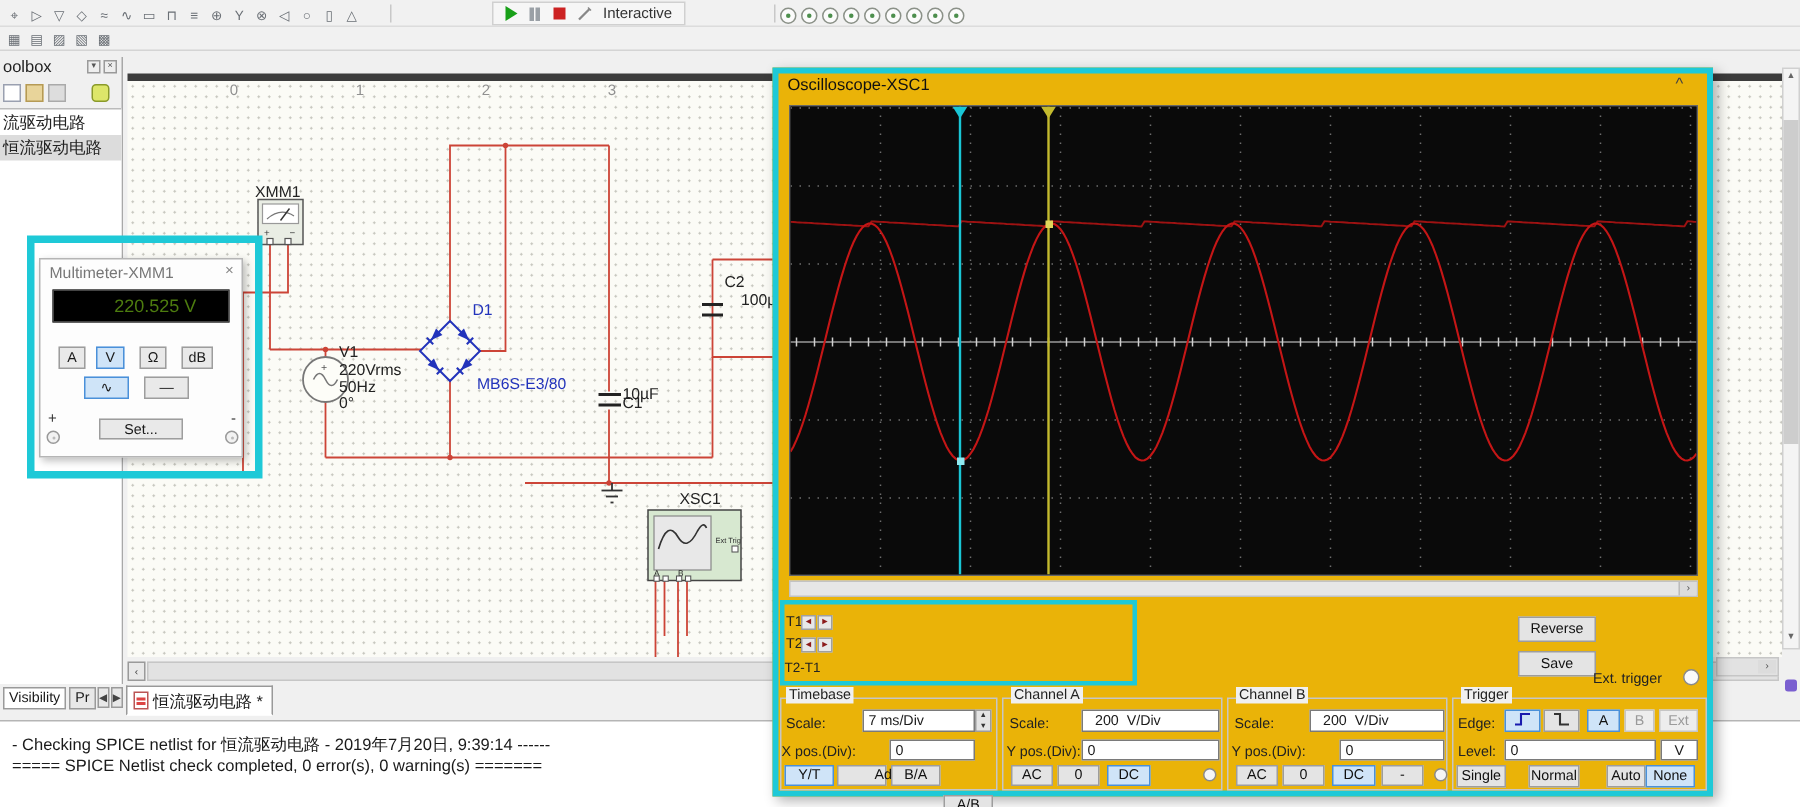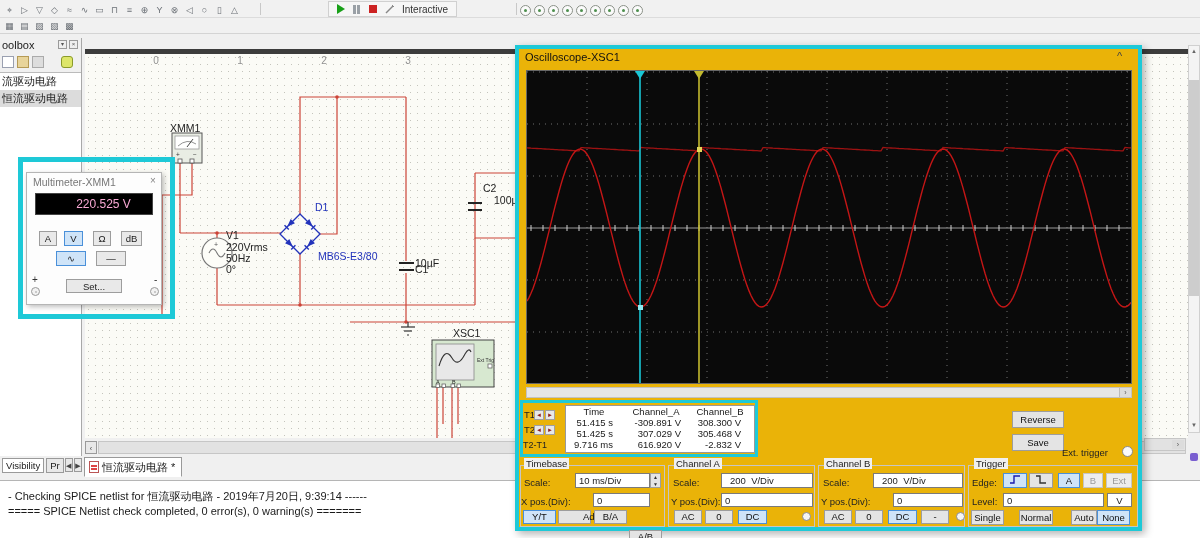--- a/index.html
+++ b/index.html
@@ -45,21 +45,21 @@
     background-size:7px 7px; }
   #ruler-numbers { left:114px; top:55px; width:360px; height:12px; display:flex; z-index:1; color:#909090; font-size:10px; }
   #ruler-numbers span { width:84px; text-align:center; }
   #circuit-svg { left:0; top:0; width:1200px; height:538px; z-index:1; pointer-events:none; }
   .clabel { position:absolute; z-index:2; font-size:10.5px; color:#222; white-space:pre; line-height:11px; }
   .clabel.blue { color:#2233bb; }
   
   #mm-window { left:26px; top:172px; width:136px; height:133px; background:#fdfdfd; border:1px solid #b5b5b5; box-shadow:2px 2px 5px rgba(0,0,0,.25); z-index:5; }
   #mm-title { left:6px; top:3px; font-size:10.5px; color:#777; }
   #mm-close { left:123px; top:2px; font-size:10px; color:#888; }
-  #mm-display { left:8px; top:20px; width:118px; height:22px; background:#000; border:1px solid #444; color:#f9a8d4; font-size:12px; text-align:center; line-height:20px;padding-left:19px; }
+  #mm-display { left:8px; top:20px; width:118px; height:22px; background:#000; border:1px solid #444; color:#4d7c0f; font-size:12px; text-align:center; line-height:20px;padding-left:19px; }
   .mmbtn { position:absolute; height:15px; border:1px solid #9d9d9d; background:#e9e9e9; font-size:9.5px; text-align:center; line-height:13px; }
   .mmbtn.active { background:#cfe4f8; border-color:#4a90d9; }
   #mm-plus { left:5px; top:101px; font-size:10px; color:#333; }
   #mm-minus { left:127px; top:101px; font-size:10px; color:#333; }
   .mm-term { position:absolute; width:9px; height:9px; border:1px solid #999; border-radius:50%; background:#f2f2f2; }
   .mm-term::after { content:""; position:absolute; left:2.5px; top:2.5px; width:2px; height:2px; border-radius:50%; background:#bbb; }
   #mm-anno { left:18px; top:157px; width:157px; height:162px; border:5px solid #1ec9d7; z-index:6; pointer-events:none; }
   
   #scope { left:515px; top:45px; width:627px; height:486px; border:4px solid #1ec9d7; background:#eab308; box-shadow:3px 3px 8px rgba(0,0,0,.3); z-index:7; }
   #scope-title { left:6px; top:2px; font-size:11px; color:#111; }
@@ -416,45 +416,31 @@
     <div class="sbtn">›</div>
   </div>
 
   <span class="ro-lab" style="left:5px;top:360px;text-align:right;">T1</span>
   <div class="cur-arr" style="left:15px;top:361px;">◄</div>
   <div class="cur-arr" style="left:26px;top:361px;">►</div>
   <span class="ro-lab" style="left:5px;top:375px;">T2</span>
   <div class="cur-arr" style="left:15px;top:376px;">◄</div>
   <div class="cur-arr" style="left:26px;top:376px;">►</div>
   <span class="ro-lab" style="left:4px;top:391px;font-size:9px;">T2-T1</span>
-  <div class="abs" id="ro-table">
-      <div class="h">Time</div>
-      <div class="h">Channel_A</div>
-      <div class="h">Channel_B</div>
-      <div class="v">51.415 s</div>
-      <div class="v">-309.891 V</div>
-      <div class="v">308.300 V</div>
-      <div class="v">51.425 s</div>
-      <div class="v">307.029 V</div>
-      <div class="v">305.468 V</div>
-      <div class="v">9.716 ms</div>
-      <div class="v">616.920 V</div>
-      <div class="v">-2.832 V</div>
-    </div>
   <div class="abs" id="ro-anno"></div>
 
   <div class="btn" style="left:493px;top:362px;width:52px;height:17px;line-height:15px;">Reverse</div>
   <div class="btn" style="left:493px;top:385px;width:52px;height:17px;line-height:15px;">Save</div>
   <span class="ro-lab" style="left:543px;top:398px;">Ext. trigger</span>
   <div id="ext-circle"></div>
 
   <div class="grp" style="left:1px;width:145px;"></div>
   <span class="grplab" style="left:5px;">Timebase</span>
   <span class="flab" style="left:5px;top:428px;">Scale:</span>
-  <div class="tbx" style="left:56px;top:424px;width:75px;height:15px;">10 ms/Div</div>
+  <div class="tbx" style="left:56px;top:424px;width:75px;height:15px;">7 ms/Div</div>
   <div class="spin" style="left:131px;top:424px;">▲<br>▼</div>
   <span class="flab" style="left:2px;top:447px;">X pos.(Div):</span>
   <div class="tbx" style="left:74px;top:444px;width:57px;height:14px;">0</div>
   <div class="btn active" style="left:4px;top:461px;width:33px;height:14px;line-height:12px;">Y/T</div>
   <div class="btn" style="left:39px;top:461px;width:33px;height:14px;line-height:12px;padding-left:24px;">Add</div>
   <div class="btn" style="left:75px;top:461px;width:33px;height:14px;line-height:12px;">B/A</div>
   <div class="btn" style="left:110px;top:461px;width:33px;height:14px;line-height:12px;margin-top:20px;">A/B</div>
 
   <div class="grp" style="left:149px;width:147px;"></div>
   <span class="grplab" style="left:155px;">Channel A</span>

